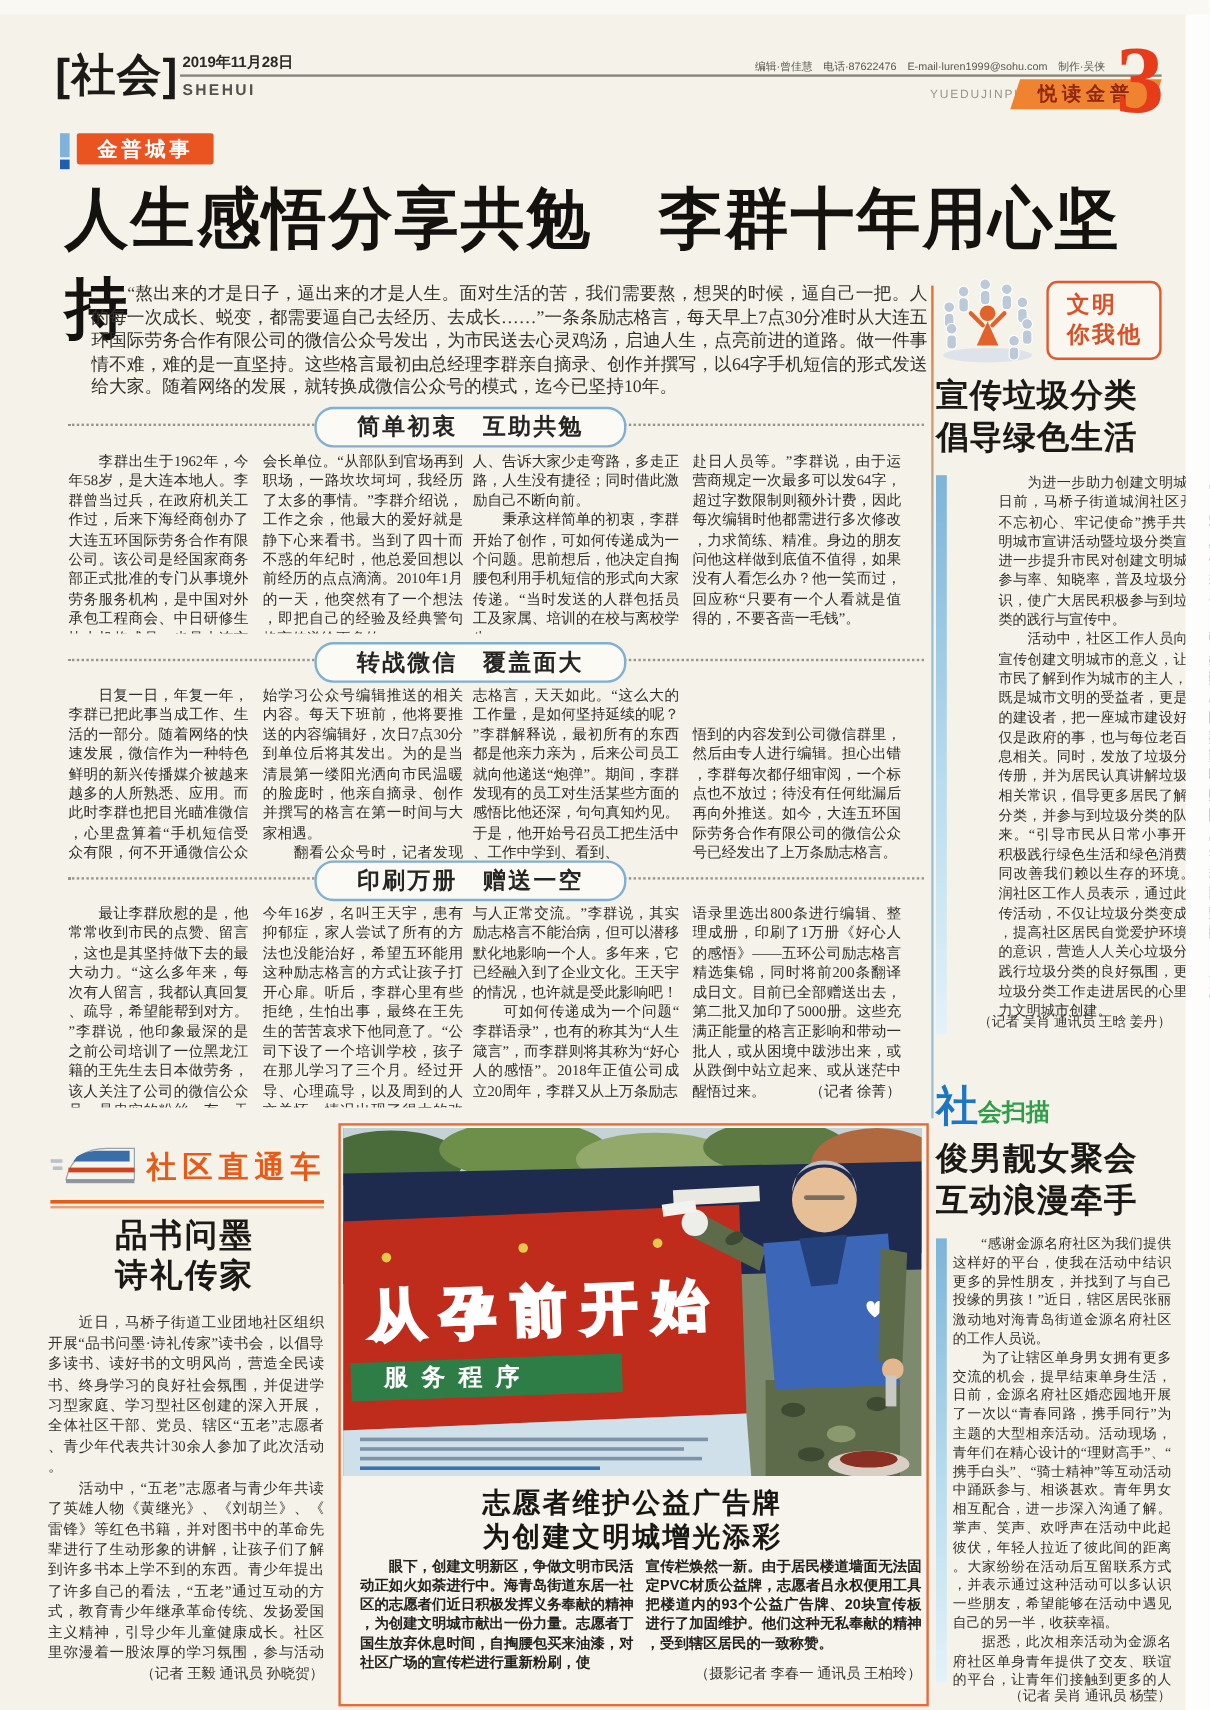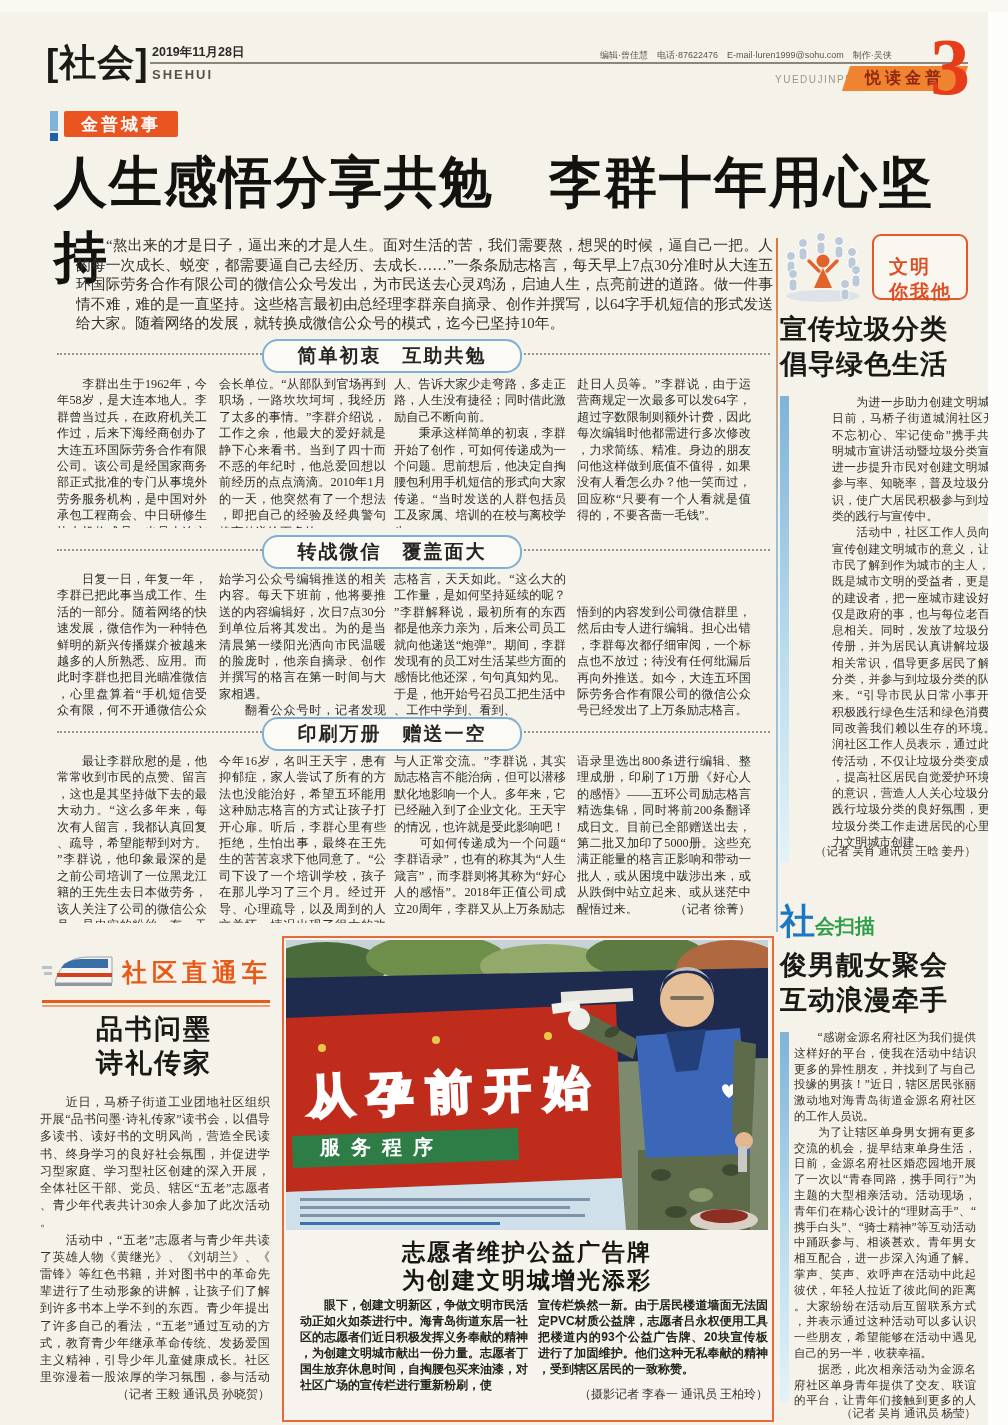--- a/index.html
+++ b/index.html
@@ -22,21 +22,21 @@
 </style>
 </head>
 <body>
 
 <div id="page">
 
   <div class="abs sans" style="left:46px;top:38px;font-size:37px;font-weight:800;color:#1c1a17;letter-spacing:1px;">[社会]</div>
   <div class="abs sans" style="left:152px;top:44px;font-size:12.5px;color:#2b2925;font-weight:600;">2019年11月28日</div>
   <div class="abs rule" style="left:150px;top:62px;width:818px;height:1.5px;"></div>
   <div class="abs sans" style="left:152px;top:67px;font-size:13px;color:#55524c;letter-spacing:2px;font-weight:600;">SHEHUI</div>
-  <div class="abs sans" style="left:600px;top:49px;width:350px;font-size:9px;color:#5a564f;text-align:left;">编辑·曾佳慧　电话·87622476　E-mail·luren1999@sohu.com　制作·吴侠</div>
+  <div class="abs sans" style="left:600px;top:49px;width:350px;font-size:9px;color:#5a564f;text-align:center;">编辑·曾佳慧　电话·87622476　E-mail·luren1999@sohu.com　制作·吴侠</div>
   <div class="abs sans" style="left:735px;top:74px;font-size:10px;color:#9a968e;letter-spacing:1.5px;margin-left:40px;">YUEDUJINPU</div>
   <div class="abs" style="left:846px;top:66px;width:118px;height:25px;background:#ef8330;transform:skewX(-18deg);
        display:flex;align-items:center;justify-content:center;">
     <span class="sans" style="transform:skewX(18deg);font-size:16px;font-weight:800;color:#8f2712;letter-spacing:4px;">悦读金普</span>
   </div>
   <div class="abs serif" style="left:930px;top:22px;font-size:80px;font-weight:800;color:#e63c1a;">3</div>
 
   <div class="abs" style="left:50px;top:111px;width:8px;height:20px;background:#7fb3dc;"></div>
   <div class="abs" style="left:50px;top:133px;width:8px;height:8px;background:#1f5fae;"></div>
   <div class="abs sans" style="left:64px;top:111px;width:114px;height:26px;background:#e95420;border-radius:2px;
@@ -170,21 +170,21 @@
       <circle cx="66" cy="54" r="4.5"></circle>
         <rect x="62" y="59" width="8" height="11" rx="3.5"></rect>
     </g>
     <g fill="#e2622b">
       <circle cx="44" cy="31" r="6.5"></circle>
       <path d="M44,38 l-9,20 h18 Z"></path>
       <path d="M40,41 L30,31 M48,41 L58,31" stroke="#e2622b" stroke-width="3.5" fill="none" stroke-linecap="round"></path>
     </g>
   </svg>
   <div class="abs" style="left:872px;top:234px;width:92px;height:62px;border:2px solid #e4582a;border-radius:9px;background:#faf7f0;">
-    <div class="sans preline" style="padding:18px 0 0 15px;font-size:19px;line-height:25px;font-weight:800;color:#dc4f26;letter-spacing:2px;">文明
+    <div class="sans preline" style="padding:6px 0 0 15px;font-size:19px;line-height:25px;font-weight:800;color:#dc4f26;letter-spacing:2px;">文明
 你我他</div>
   </div>
   <div class="abs sans preline sideheadline" style="left:780px;top:312px;width:196px;">宣传垃圾分类
 倡导绿色生活</div>
   <div class="abs vbar" style="left:780px;top:396px;height:466px;"></div>
   <div class="abs serif just sidebody" style="left:832px;top:394px;width:182px;height:476px;">　　为进一步助力创建文明城市，日前，马桥子街道城润社区开展“不忘初心、牢记使命”携手共创文明城市宣讲活动暨垃圾分类宣传，进一步提升市民对创建文明城市的参与率、知晓率，普及垃圾分类知识，使广大居民积极参与到垃圾分类的践行与宣传中。
 　　活动中，社区工作人员向居民宣传创建文明城市的意义，让每位市民了解到作为城市的主人，大家既是城市文明的受益者，更是文明的建设者，把一座城市建设好，不仅是政府的事，也与每位老百姓息息相关。同时，发放了垃圾分类宣传册，并为居民认真讲解垃圾分类相关常识，倡导更多居民了解垃圾分类，并参与到垃圾分类的队伍中来。“引导市民从日常小事开始，积极践行绿色生活和绿色消费，共同改善我们赖以生存的环境。”城润社区工作人员表示，通过此次宣传活动，不仅让垃圾分类变成习惯，提高社区居民自觉爱护环境卫生的意识，营造人人关心垃圾分类、践行垃圾分类的良好氛围，更要让垃圾分类工作走进居民的心里，助力文明城市创建。</div>
   <div class="abs byline" style="left:784px;top:844px;width:192px;font-size:11.5px;">（记者 吴肖 通讯员 王晗 姜丹）</div>
 
   <div class="abs" style="left:780px;top:898px;">

